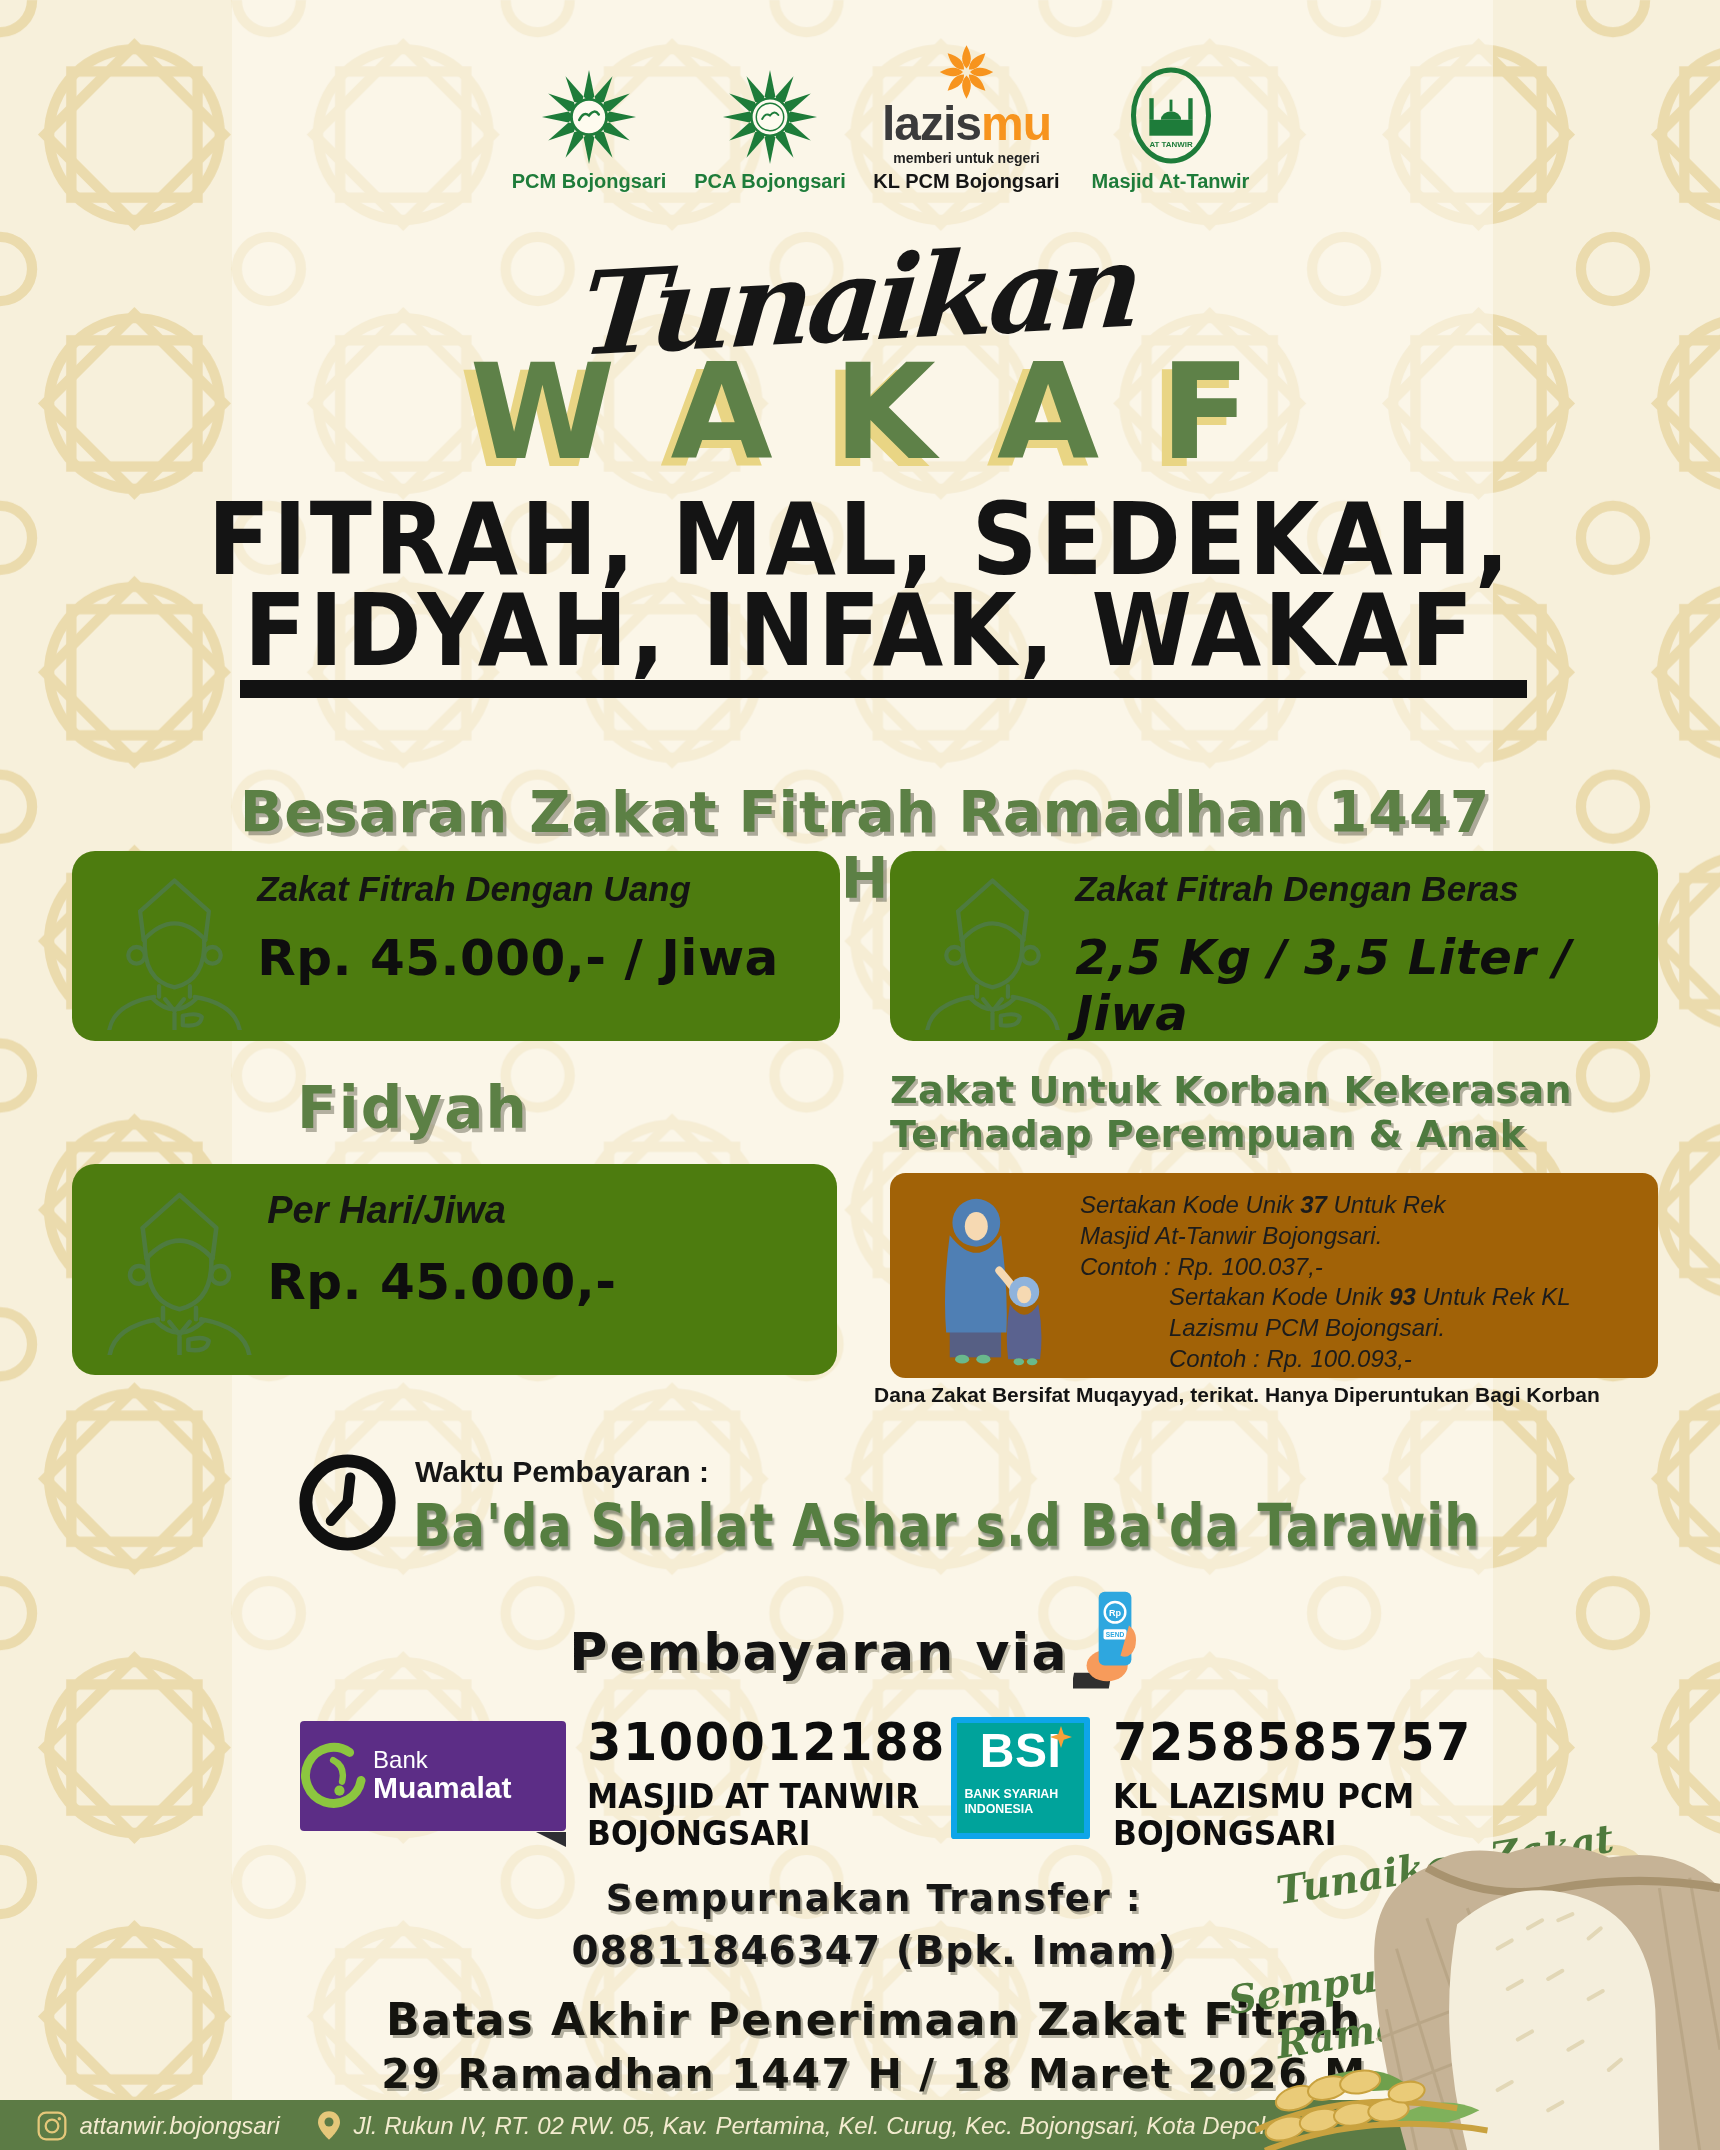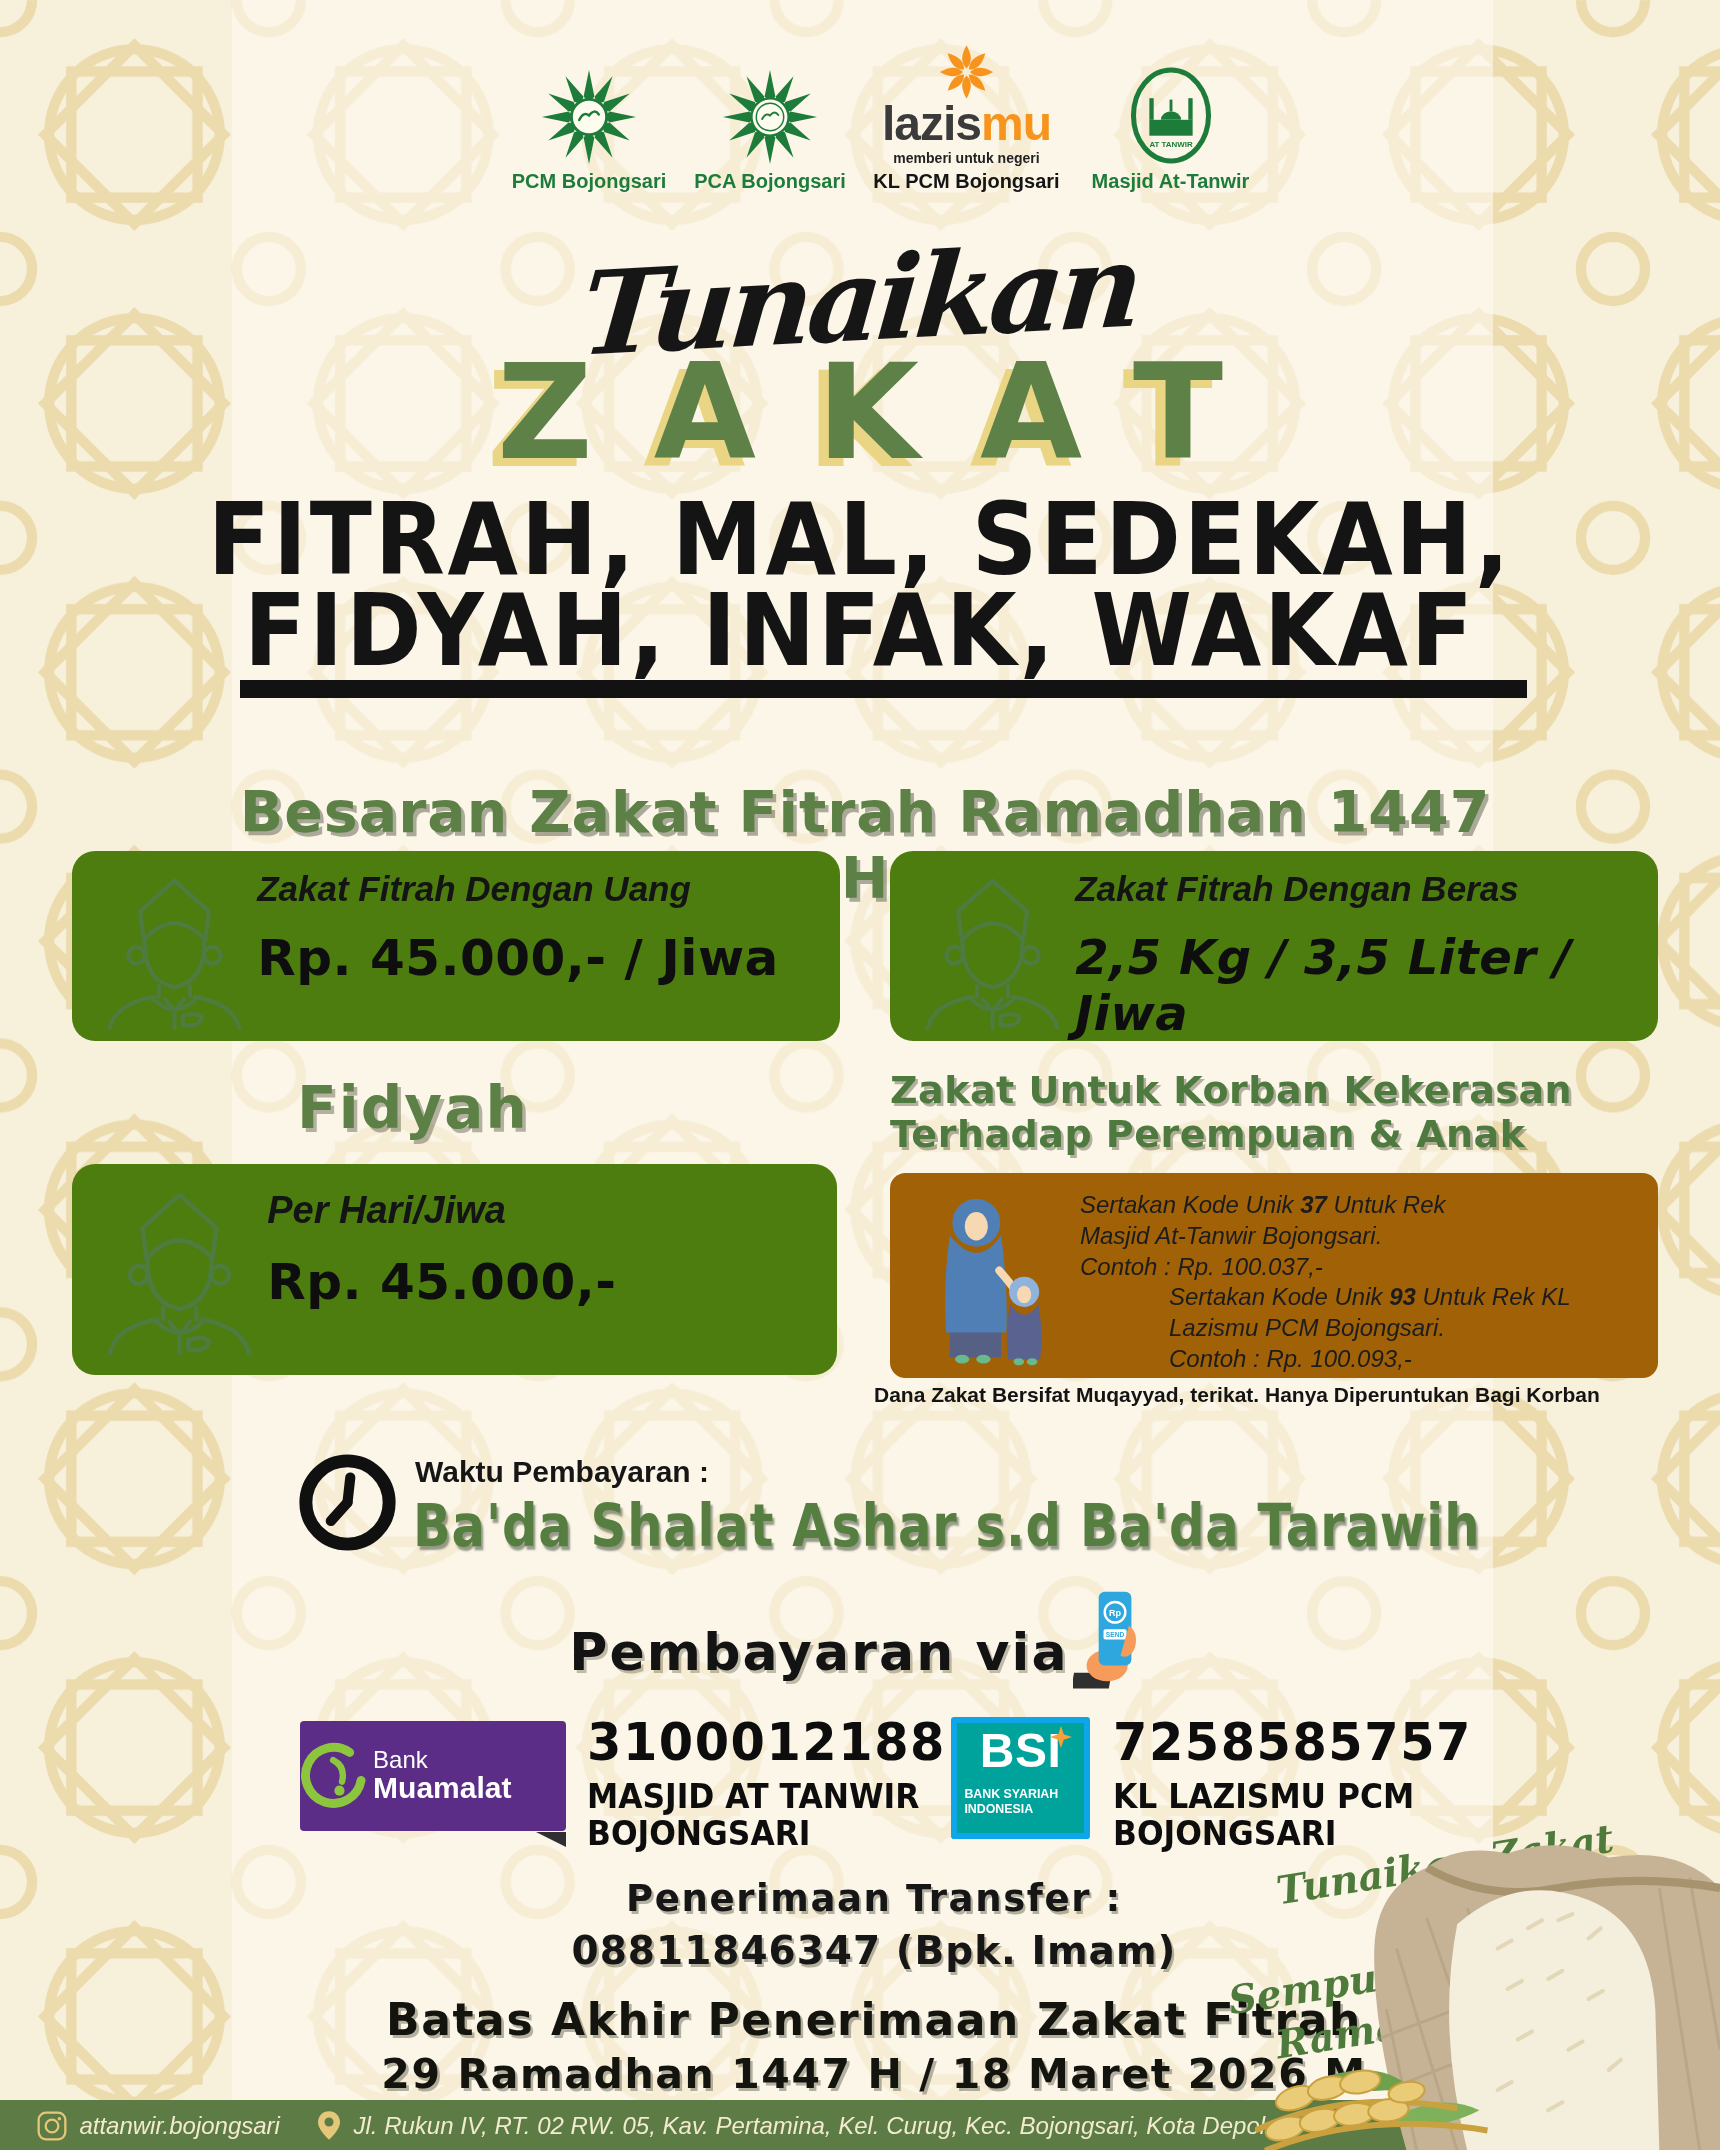--- a/index.html
+++ b/index.html
@@ -225,21 +225,21 @@
           <rect x="24" y="-24" width="6" height="30"></rect>
           <rect x="-30" y="-24" width="6" height="30"></rect>
         </g>
         <text y="44" text-anchor="middle" font-size="11" font-weight="bold" fill="#1E7C3A">AT TANWIR</text>
       </svg>
       <div class="logo-label">Masjid At-Tanwir</div>
     </div>
   </header>
 
   <div class="script-title">Tunaikan</div>
-  <div class="zakat dj"><span>ZAKAT</span></div>
+  <div class="zakat dj"><span>WAKAF</span></div>
   <div class="sub sub1 dj">FITRAH, MAL, SEDEKAH,</div>
   <div class="sub sub2 dj">FIDYAH, INFAK, WAKAF</div>
   <div class="divider"></div>
 
   <h2 class="besaran-h dj" style="margin:0;">Besaran Zakat Fitrah Ramadhan 1447 H</h2>
 
   <section class="card" style="left:72px;top:851px;width:768px;height:190px;">
     <svg class="person person-svg" width="155" height="166" viewBox="0 0 130 140" fill="none" stroke="#4E7B3F" stroke-width="3.6" stroke-linecap="round" stroke-linejoin="round">
       <path d="M36,40 L65,14 L94,40 L91,64"></path>
         <path d="M36,40 L39,64"></path>
@@ -391,21 +391,21 @@
       </div>
     </div>
   </div>
   <div class="bank-text bt2">
     <div class="acct dj">7258585757</div>
     <div class="holder dj first">KL LAZISMU PCM</div>
     <div class="holder dj">BOJONGSARI</div>
   </div>
 
   <div class="konf">
-    <div class="konf-l dj">Penerimaan Transfer :</div>
+    <div class="konf-l dj">Sempurnakan Transfer :</div>
     <div class="konf-v dj">08811846347 (Bpk. Imam)</div>
   </div>
 
   <div class="deadline">
     <div class="dl1 dj">Batas Akhir Penerimaan Zakat Fitrah</div>
     <div class="dl2 dj">29 Ramadhan 1447 H / 18 Maret 2026 M</div>
   </div>
 
   <div class="cta">
     <div>Tunaikan Zakat Fitrah,</div>

